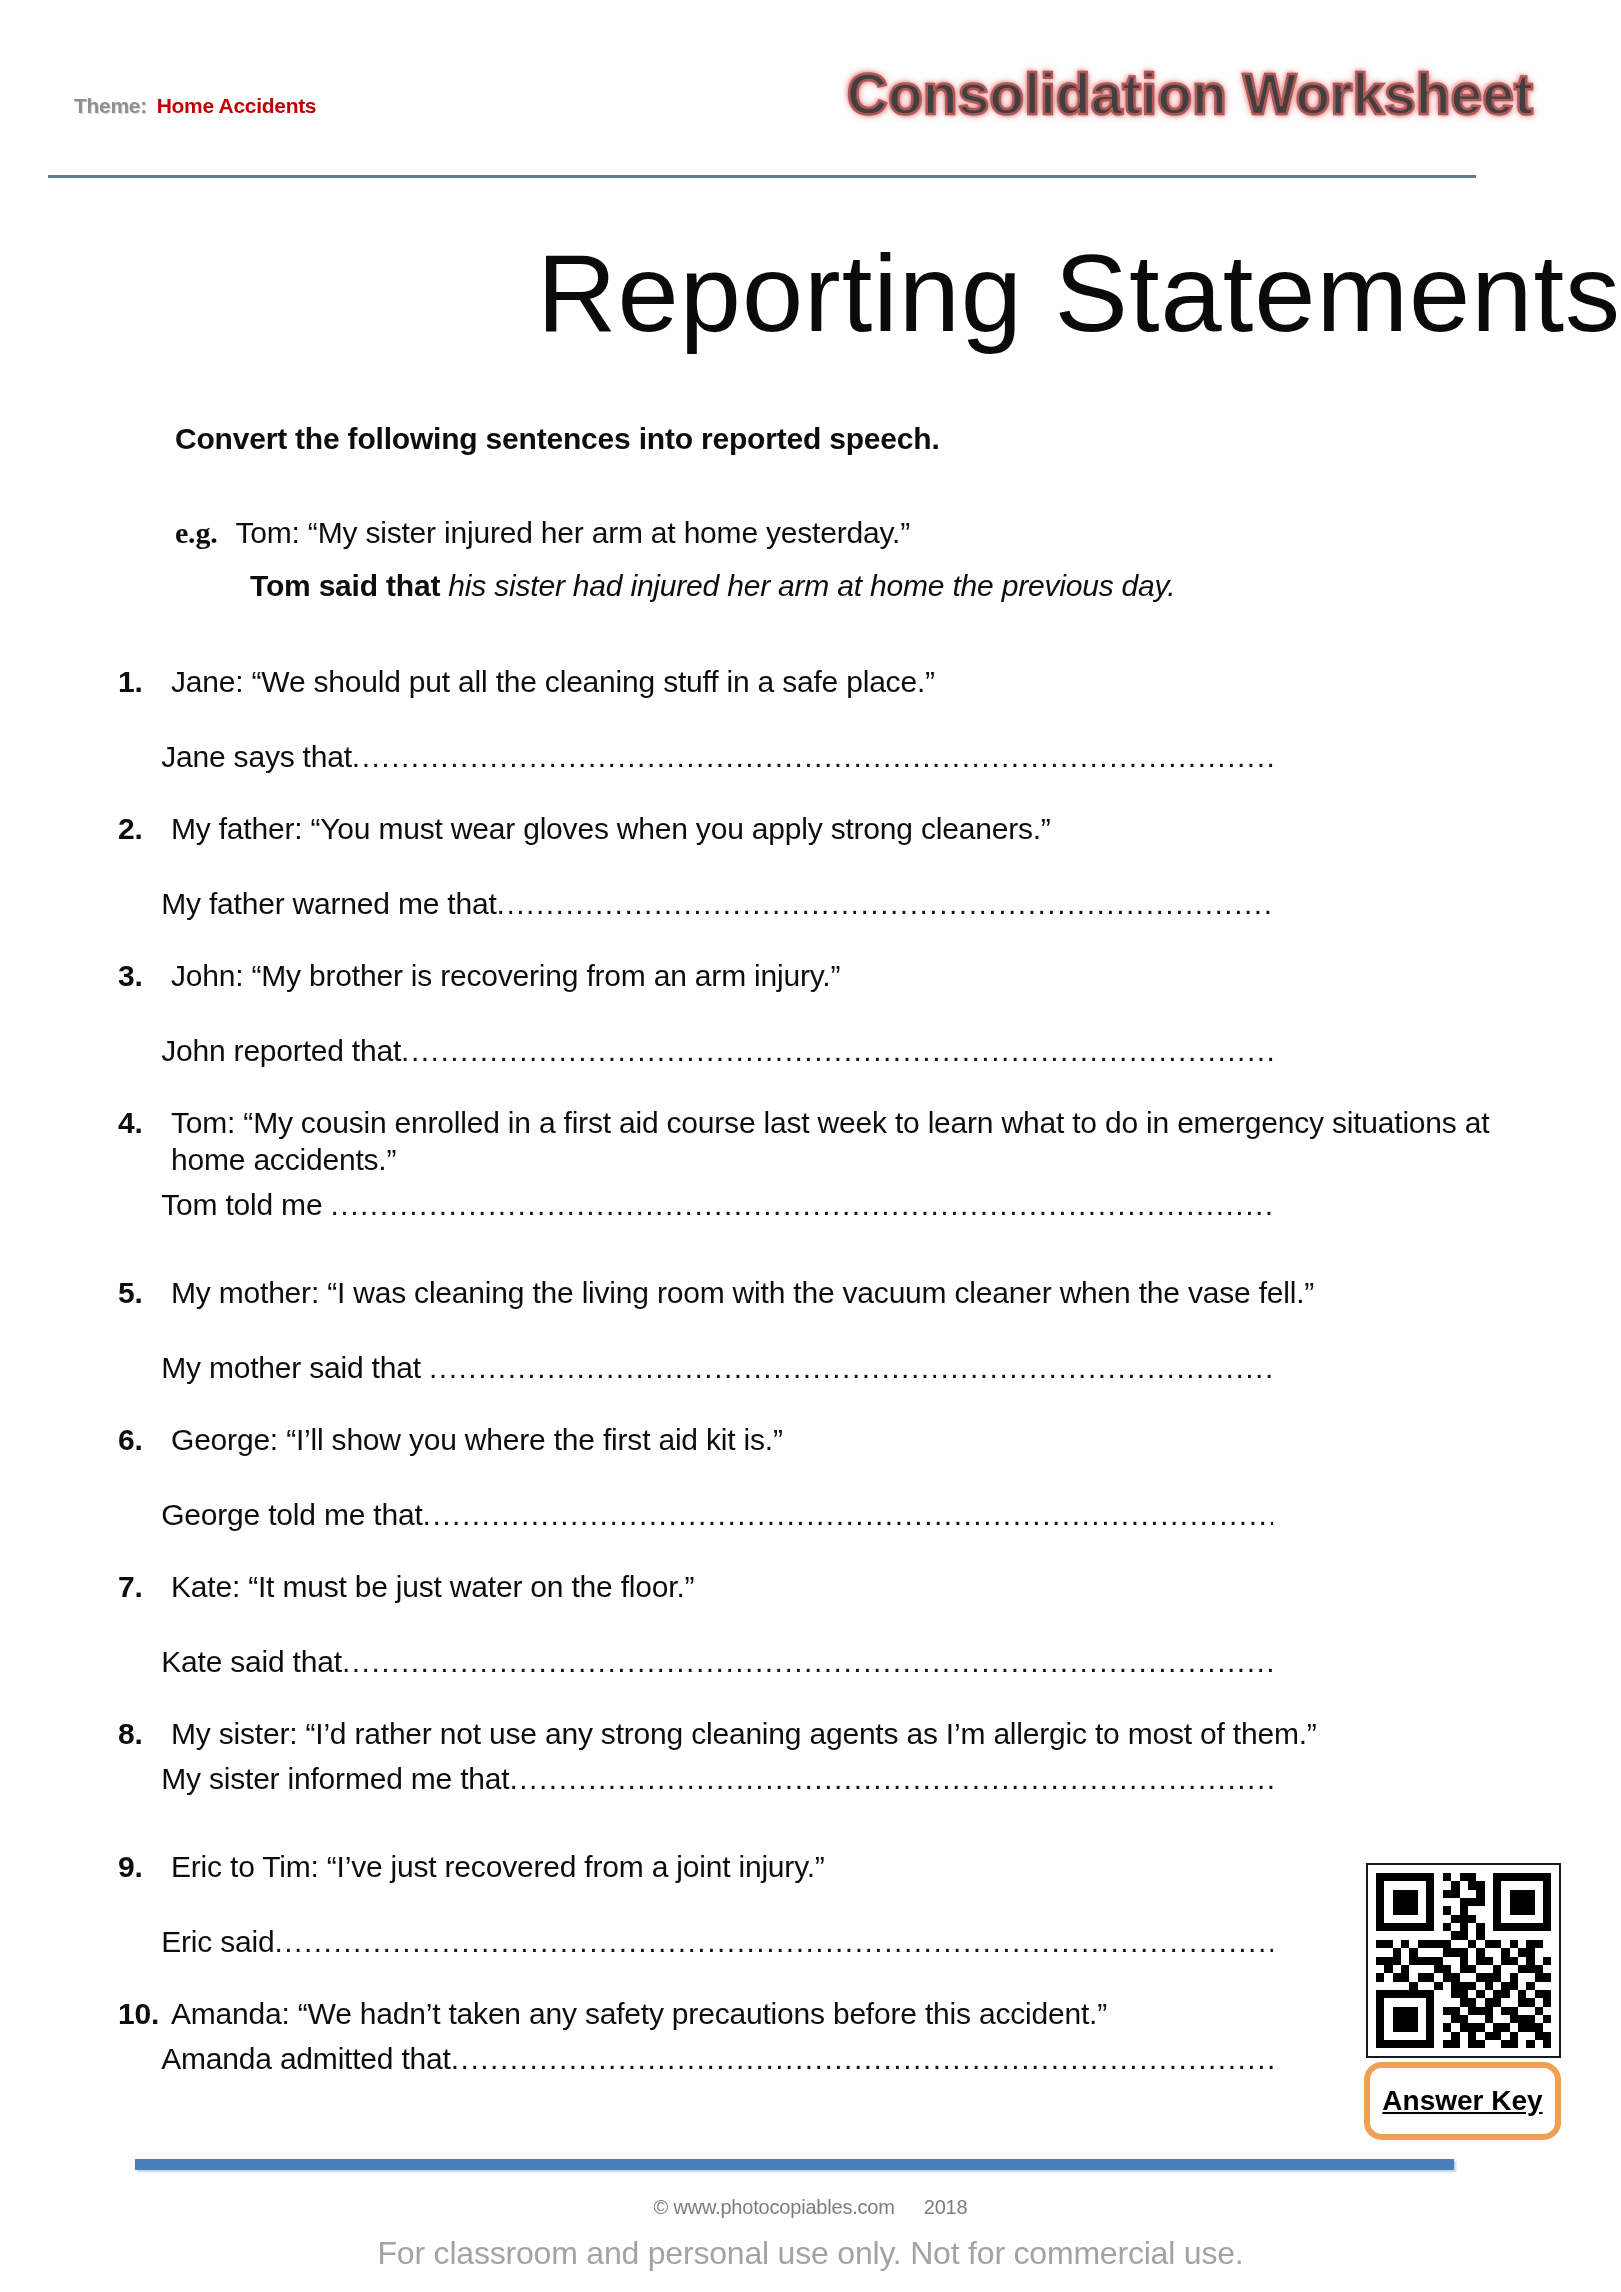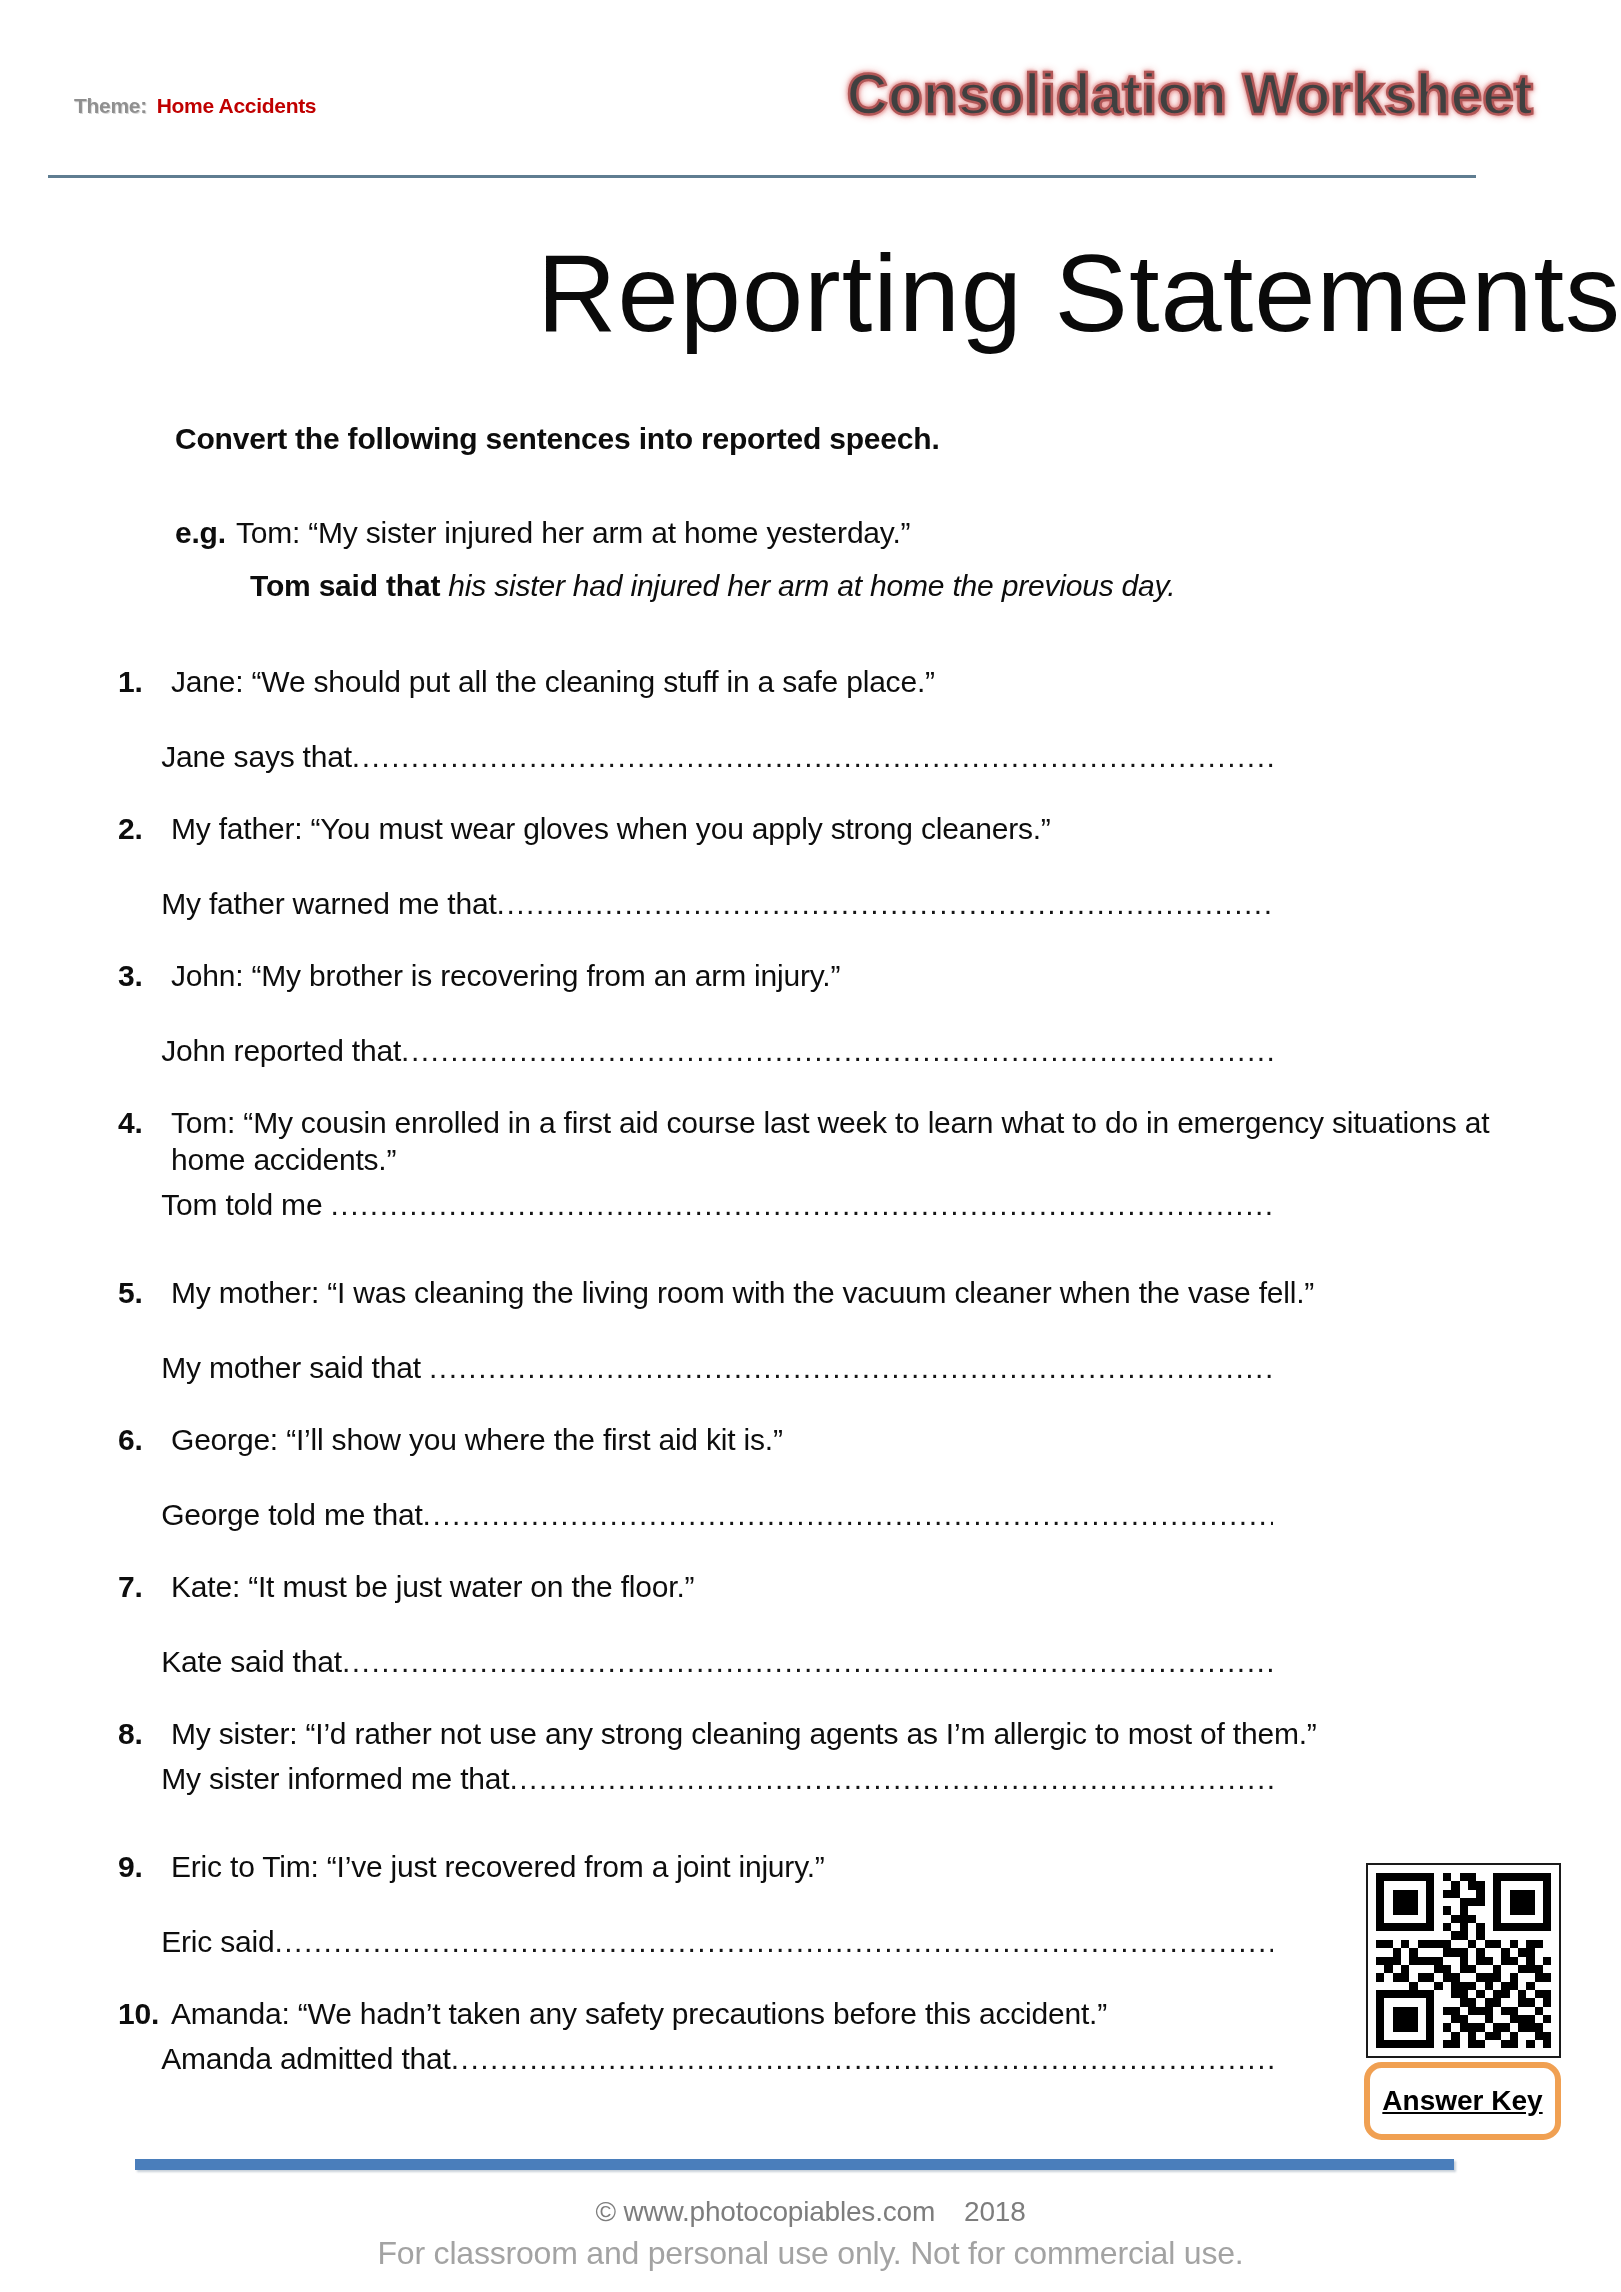--- a/index.html
+++ b/index.html
@@ -18,21 +18,21 @@
 
   
   .title{position:absolute;left:0;top:229px;width:100%;box-sizing:border-box;padding-left:54px;
          text-align:right;font-size:110px;font-weight:400;letter-spacing:1px;white-space:nowrap;color:#0a0a0a;}
 
   
   .content{position:absolute;left:118px;top:420px;width:1372px;font-size:30px;line-height:37px;letter-spacing:-0.2px;}
   .instruction{margin-left:57px;font-weight:700;margin-bottom:57px;}
   .example{margin-left:57px;margin-bottom:59px;}
   .example .l1{margin-bottom:15.7px;}
-  .example .eg{font-weight:700;margin-right:10px;}
+  .example .eg{font-weight:700;margin-right:18px;font-family:Liberation Serif, serif;}
   .example .l2{margin-left:75px;}
   .example .ital{font-style:italic;}
 
   .item{display:flex;margin-bottom:35px;}
   .item .num{flex:none;width:53px;font-weight:700;}
   .item .body{flex:1;min-width:0;}
   .answer{display:flex;margin-top:38px;margin-left:-9.8px;width:1112px;max-width:100%;}
   .answer .pre{white-space:pre;flex:none;}
   .answer .dots{flex:1;overflow:hidden;white-space:nowrap;letter-spacing:1.5px;color:#151515;}
   .item.tight .answer{margin-top:8px;}
@@ -45,21 +45,21 @@
   .qr svg{width:100%;height:100%;display:block;shape-rendering:crispEdges;}
   .qr svg rect{fill:#000;}
   .answer-key{position:absolute;left:1364px;top:2062px;width:197px;height:78px;box-sizing:border-box;
       border:6.9px solid #f0a052;border-radius:17.6px;background:#ffffff;display:flex;align-items:center;
       justify-content:center;font-size:28px;font-weight:700;color:#000;cursor:pointer;text-decoration:underline;}
 
   
   .footbar{position:absolute;left:135px;top:2159px;width:1319px;height:10.8px;background:#4a7ebb;
            box-shadow:2px 2px 2px rgba(130,150,170,.45);}
   .footer-line1{position:absolute;left:0;top:2196px;width:100%;text-align:center;color:#7d7d7d;
-                font-size:28px;letter-spacing:-0.2px;}
+                font-size:20px;letter-spacing:-0.2px;}
   .footer-line1 .year{margin-left:29px;}
   .footer-line2{position:absolute;left:0;top:2235px;width:100%;text-align:center;color:#a3a3a3;
                 font-size:32px;letter-spacing:-0.2px;}
 </style>
 </head>
 <body>
 
 <div class="page">
 
   <div class="theme">

